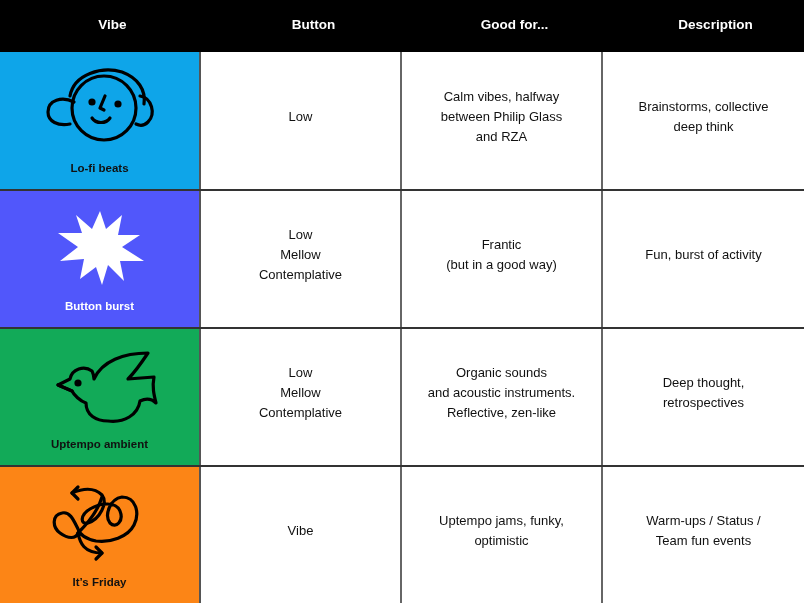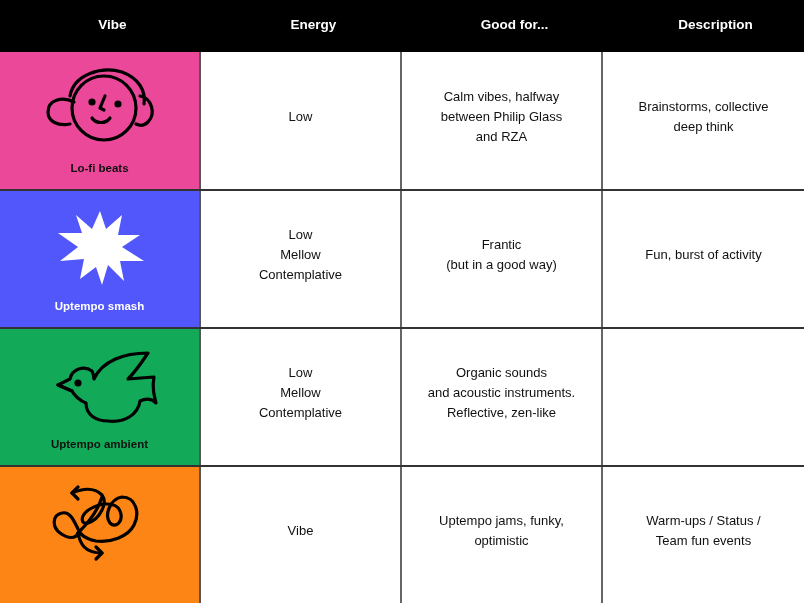--- a/index.html
+++ b/index.html
@@ -89,27 +89,27 @@
     }
     .text-cell.last { border-right: none; }
   </style>
 </head>
 <body>
 
 <div class="table">
 
   <div class="header-row">
     <div class="header-cell">Vibe</div>
-    <div class="header-cell">Energy</div>
+    <div class="header-cell">Button</div>
     <div class="header-cell">Good for...</div>
     <div class="header-cell">Description</div>
   </div>
 
   <div class="row first" style="top:52px;height:137px;">
-    <div class="vibe-cell" style="background:#ec4899;">
+    <div class="vibe-cell" style="background:#0ea5e9;">
       <svg class="vibe-icon" viewBox="0 0 120 86" fill="none" stroke="#000" stroke-width="3.2" stroke-linecap="round" stroke-linejoin="round">
         <path d="M30 32 C 34 10, 62 2, 82 8 C 98 14, 106 26, 104 40"></path>
         <circle cx="64" cy="44" r="32"></circle>
         <path d="M34 38 C 22 32, 8 36, 8 48 C 8 58, 18 62, 30 60"></path>
         <path d="M100 32 C 112 34, 116 50, 108 58 C 104 62, 100 62, 96 60"></path>
         <circle cx="52" cy="38" r="2" fill="#000"></circle>
         <circle cx="78" cy="40" r="2" fill="#000"></circle>
         <path d="M65 32 L 60 44 L 64 46"></path>
         <path d="M52 54 C 56 60, 66 60, 70 54"></path>
       </svg>
@@ -121,21 +121,21 @@
 and RZA</div>
     <div class="text-cell last">Brainstorms, collective
 deep think</div>
   </div>
 
   <div class="row" style="top:189px;height:138px;">
     <div class="vibe-cell" style="background:#5157FB;">
       <svg class="vibe-icon" viewBox="0 0 120 86">
         <path fill="#ffffff" d="M60 8 L 66 26 L 82 12 L 78 32 L 100 32 L 82 44 L 104 58 L 80 58 L 84 78 L 68 62 L 62 82 L 56 64 L 40 76 L 44 56 L 20 58 L 38 44 L 18 30 L 42 30 L 36 12 L 52 26 Z"></path>
       </svg>
-      <div class="vibe-label" style="color:#ffffff;">Uptempo smash</div>
+      <div class="vibe-label" style="color:#ffffff;">Button burst</div>
     </div>
     <div class="text-cell">Low
 Mellow
 Contemplative</div>
     <div class="text-cell">Frantic
 (but in a good way)</div>
     <div class="text-cell last">Fun, burst of activity</div>
   </div>
 
   <div class="row" style="top:327px;height:138px;">
@@ -146,30 +146,33 @@
         <circle cx="38" cy="42" r="2" fill="#000"></circle>
       </svg>
       <div class="vibe-label">Uptempo ambient</div>
     </div>
     <div class="text-cell">Low
 Mellow
 Contemplative</div>
     <div class="text-cell">Organic sounds
 and acoustic instruments.
 Reflective, zen-like</div>
+    <div class="text-cell last">Deep thought,
+retrospectives</div>
   </div>
 
   <div class="row" style="top:465px;height:138px;">
     <div class="vibe-cell" style="background:#FC8516;">
       <svg class="vibe-icon" viewBox="0 0 120 86" fill="none" stroke="#000" stroke-width="3.2" stroke-linecap="round" stroke-linejoin="round">
         <path d="M32 14 C 46 8, 56 10, 62 16 C 68 24, 60 40, 48 44 C 40 46, 40 36, 50 30 C 60 24, 76 22, 80 32 C 84 42, 76 50, 70 44 C 64 36, 70 20, 82 18 C 96 18, 100 34, 94 46 C 88 58, 70 64, 56 62 C 46 60, 40 56, 38 50 C 34 42, 30 32, 22 34 C 12 36, 12 48, 20 54 C 28 60, 36 60, 38 54 C 40 64, 44 74, 62 74"></path>
         <path d="M62 18 C 58 32, 46 46, 38 54"></path>
         <path d="M32 14 L 38 8 M32 14 L 38 20"></path>
         <path d="M62 74 L 56 68 M62 74 L 56 80"></path>
       </svg>
+      <div class="vibe-label">It’s Friday</div>
     </div>
     <div class="text-cell">Vibe</div>
     <div class="text-cell">Uptempo jams, funky,
 optimistic</div>
     <div class="text-cell last">Warm-ups / Status /
 Team fun events</div>
   </div>
 
 </div>
 

